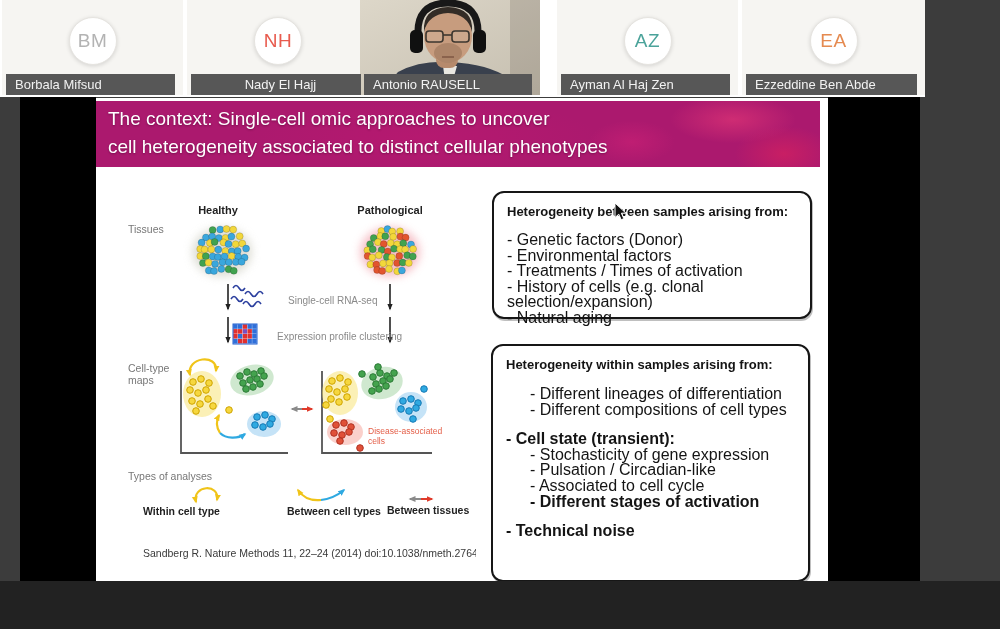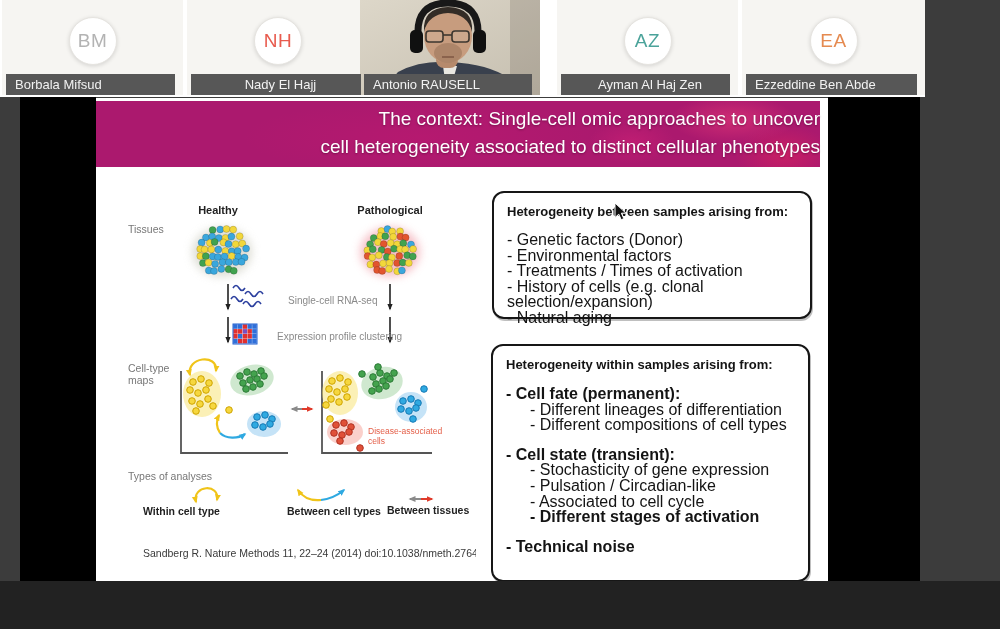--- a/index.html
+++ b/index.html
@@ -21,22 +21,22 @@
   .bar-black{position:absolute;top:0;bottom:0;background:#000;}
   .bar-left{left:20px;width:76px;}
   .bar-right{left:828px;width:92px;}
   .slide{position:absolute;left:96px;top:1px;width:732px;height:531px;background:#fff;}
   .banner{position:absolute;left:0;right:8px;top:3px;height:62px;
           background-image:
             radial-gradient(90px 34px at 88% 28%, rgba(236,60,120,.55), transparent 70%),
             radial-gradient(70px 40px at 95% 80%, rgba(230,36,90,.5), transparent 70%),
             radial-gradient(60px 30px at 74% 62%, rgba(215,35,120,.45), transparent 72%),
             radial-gradient(240px 50px at 45% 55%, rgba(205,25,115,.30), transparent 75%);
-          color:#fff;text-align:right;font-size:19px;line-height:28px;padding-top:4px;
-          text-shadow:0 1px 2px rgba(60,0,40,.45);}
+          color:#fff;text-align:left;font-size:19px;line-height:28px;padding-top:4px;
+          text-shadow:0 1px 2px rgba(60,0,40,.45);padding-left:12px;}
   
   .tbox{position:absolute;background:#fff;border:2px solid #161616;border-radius:12px;
         padding:11px 13px;color:#141414;box-shadow:1px 2px 0 rgba(0,0,0,.25);}
   .box1{left:396px;top:93px;width:290px;height:102px;}
   .box2{left:395px;top:246px;width:289px;height:212px;}
   .tbox .t{font-weight:bold;font-size:13px;}
   .tbox .li{font-size:16px;line-height:15.6px;}
   .tbox .b{font-weight:bold;}
   .tbox .ind{padding-left:24px;}
   .gap13{height:13px;} .gap14{height:14px;}
@@ -80,21 +80,21 @@
         <rect x="66" y="31" width="17" height="11" rx="3" fill="rgba(255,255,255,.12)" stroke="#3d362f" stroke-width="1.6"></rect>
         <rect x="92" y="31" width="17" height="11" rx="3" fill="rgba(255,255,255,.12)" stroke="#3d362f" stroke-width="1.6"></rect>
         <line x1="83" y1="35" x2="92" y2="35" stroke="#3d362f" stroke-width="1.6"></line>
         <path d="M58,36 Q56,3 88,3 Q120,3 118,36" stroke="#181818" stroke-width="7" fill="none"></path>
         <rect x="50" y="30" width="13" height="23" rx="5" fill="#101010"></rect>
         <rect x="113" y="30" width="13" height="23" rx="5" fill="#101010"></rect>
       </svg>
       <div class="name-bar">Antonio RAUSELL</div>
     </div>
 
-    <div class="tile" style="left:557px;width:181px;text-align:center;">
+    <div class="tile" style="left:557px;width:181px;">
       <div class="avatar" style="color: rgb(75, 163, 154);">AZ</div>
       <div class="name-bar">Ayman Al Haj Zen</div>
     </div>
 
     <div class="tile" style="left:742px;width:183px;">
       <div class="avatar" style="color: rgb(229, 138, 80);">EA</div>
       <div class="name-bar">Ezzeddine Ben Abde</div>
     </div>
   </div>
 
@@ -404,21 +404,20 @@
         <div class="li">- Genetic factors (Donor)</div>
         <div class="li">- Environmental factors</div>
         <div class="li">- Treatments / Times of activation</div>
         <div class="li">- History of cells (e.g. clonal selection/expansion)</div>
         <div class="li">- Natural aging</div>
       </div>
 
       <div class="tbox box2">
         <div class="t">Heterogeneity within samples arising from:</div>
         <div class="gap14"></div>
-        <div class="li b">- Cell fate (permanent):</div>
         <div class="li ind">- Different lineages of differentiation</div>
         <div class="li ind">- Different compositions of cell types</div>
         <div class="gap14"></div>
         <div class="li b">- Cell state (transient):</div>
         <div class="li ind">- Stochasticity of gene expression</div>
         <div class="li ind">- Pulsation / Circadian-like</div>
         <div class="li ind">- Associated to cell cycle</div>
         <div class="li ind b">- Different stages of activation</div>
         <div class="gap14"></div>
         <div class="li b">- Technical noise</div>

